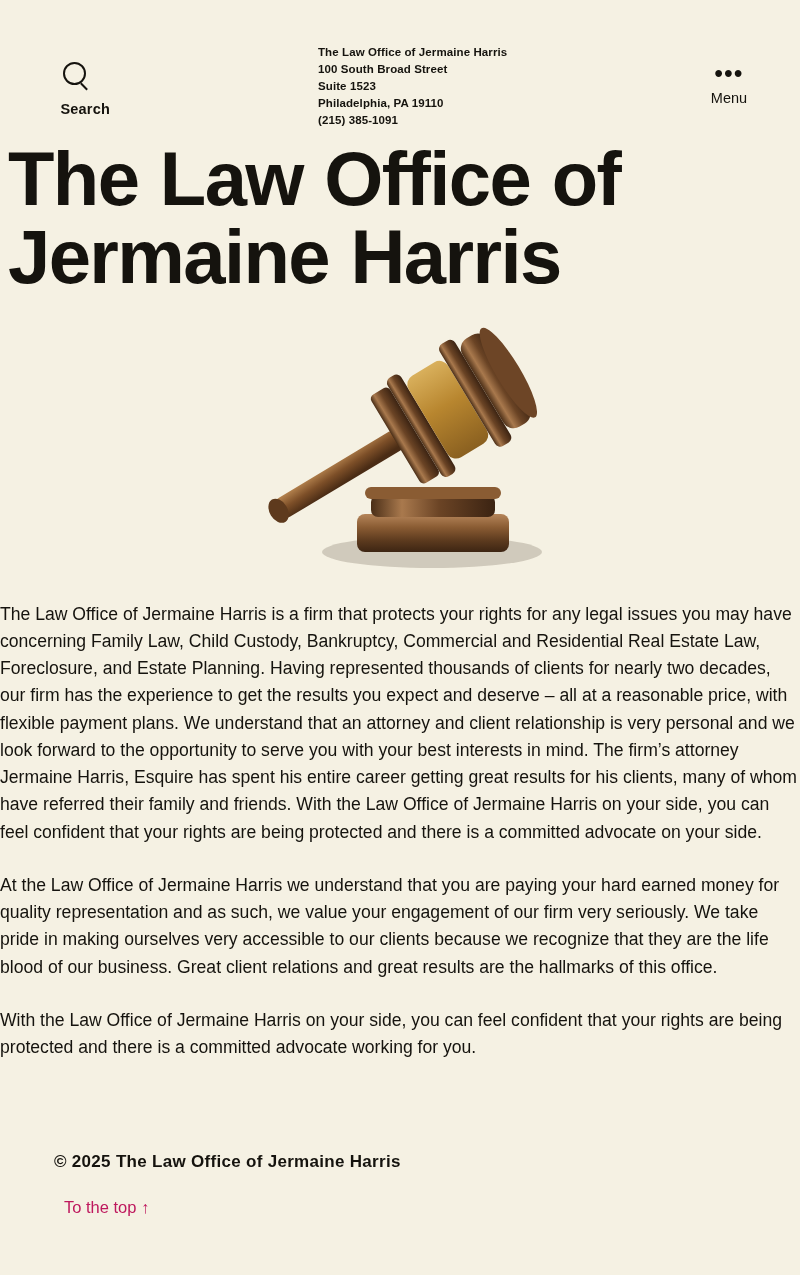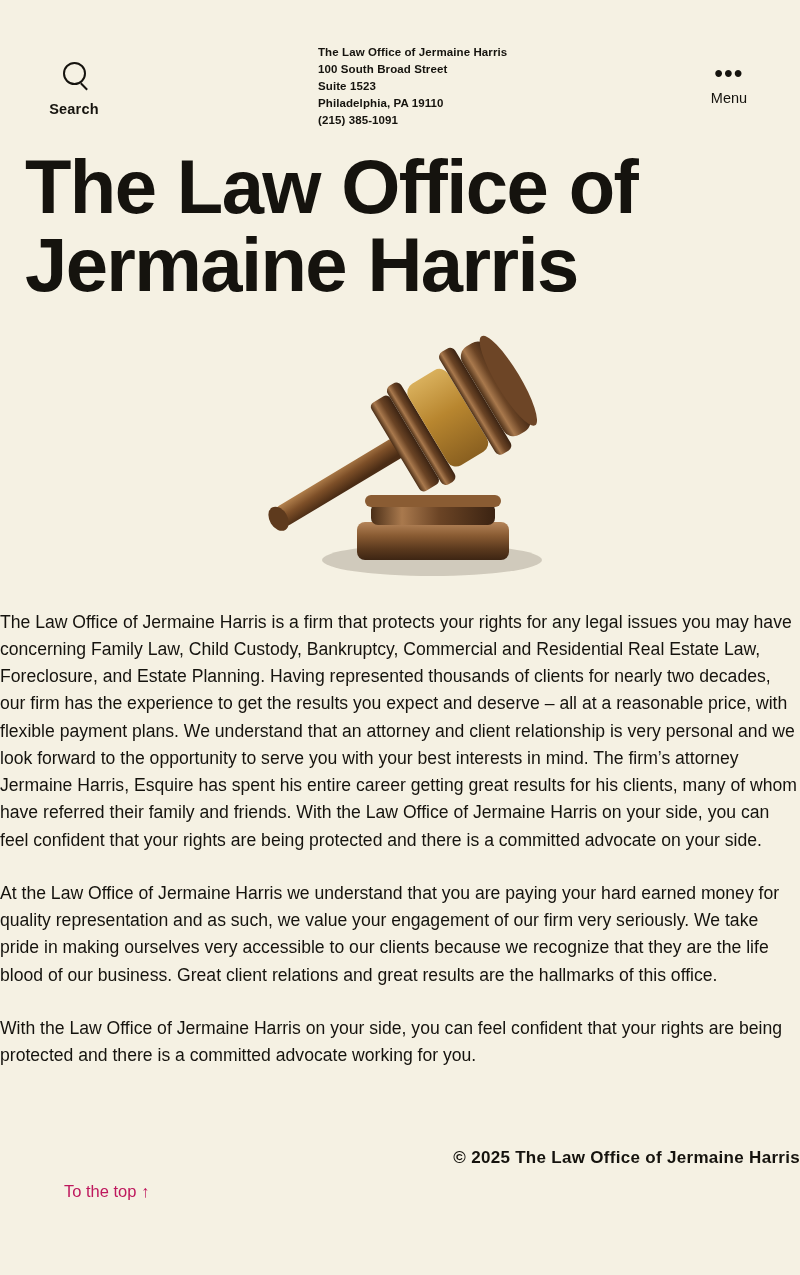--- a/index.html
+++ b/index.html
@@ -58,20 +58,21 @@
     bottom: -8px;
     transform: rotate(-45deg);
   }
   .search-label {
     display: block;
     font-size: 14.5px;
     font-weight: bold;
     letter-spacing: .2px;
     margin-top: 9px;
     color: #15130e;
+    text-align: right;
   }
 
   .address-block {
     position: absolute;
     left: 304px;
     top: 44px;
     font-size: 11.5px;
     font-weight: bold;
     line-height: 1.48;
     color: #15130e;
@@ -99,22 +100,22 @@
   .menu-label {
     display: block;
     font-size: 14.5px;
     font-weight: normal;
     margin-top: 2px;
     color: #15130e;
   }
 
   
   .site-title {
-    margin: 8px;
-    padding: 0 0 0 17px;
+    margin: 0;
+    padding: 0 0 0 8px;
     font-size: 76px;
     line-height: 1.03;
     font-weight: bold;
     letter-spacing: -1.6px;
     color: #15130e;
     word-spacing: 2px;
   }
   .site-title .line { display: block; }
 
   
@@ -144,22 +145,21 @@
 
   
   .site-footer {
     padding: 52px 0 40px 42px;
   }
   .copyright {
     font-size: 17px;
     font-weight: bold;
     letter-spacing: .3px;
     color: #15130e;
-    margin: 0;
-    text-align: right;
+    margin: 12px;
   }
   .to-top {
     display: inline-block;
     margin: 14px 0 0 22px;
     font-size: 16.5px;
     color: #be185d;
     text-decoration: none;
     cursor: pointer;
   }
 </style>

